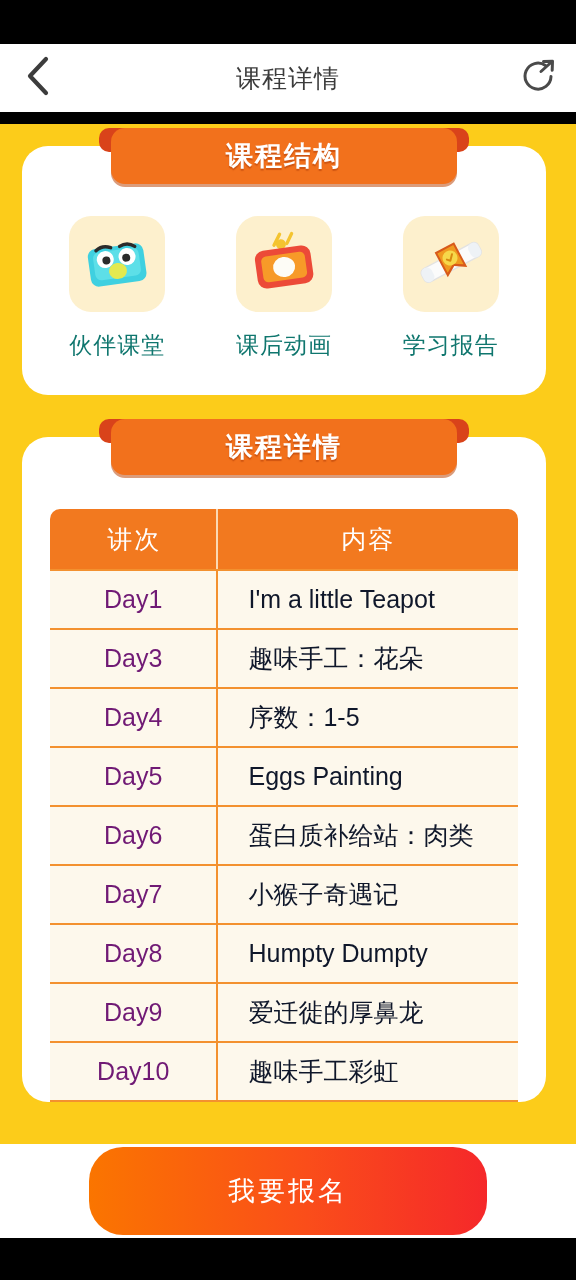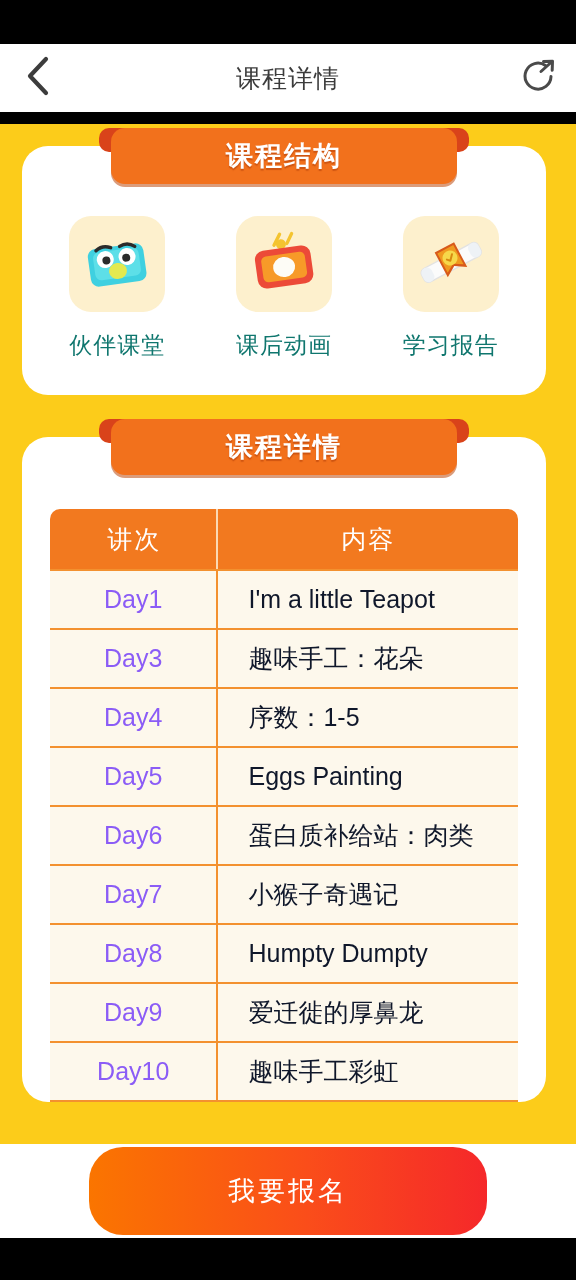--- a/index.html
+++ b/index.html
@@ -196,21 +196,21 @@
     background: #fdf8ec;
     height: 57px;
     font-size: 25px;
     color: #0f172a;
     padding: 0 0 0 0;
     border-bottom: 2px solid #f3912f;
   }
   .otable td.day-cell {
     text-align: center;
     border-right: 2px solid #f3912f;
-    color: #8b5cf6;
+    color: #701a75;
   }
   .otable td.content-cell {
     padding-left: 30px;
     text-align: left;
   }
   .otable tr:first-child td { border-top: 2px solid #f3912f; }
 
   
   .bottom-bar {
     position: absolute;

